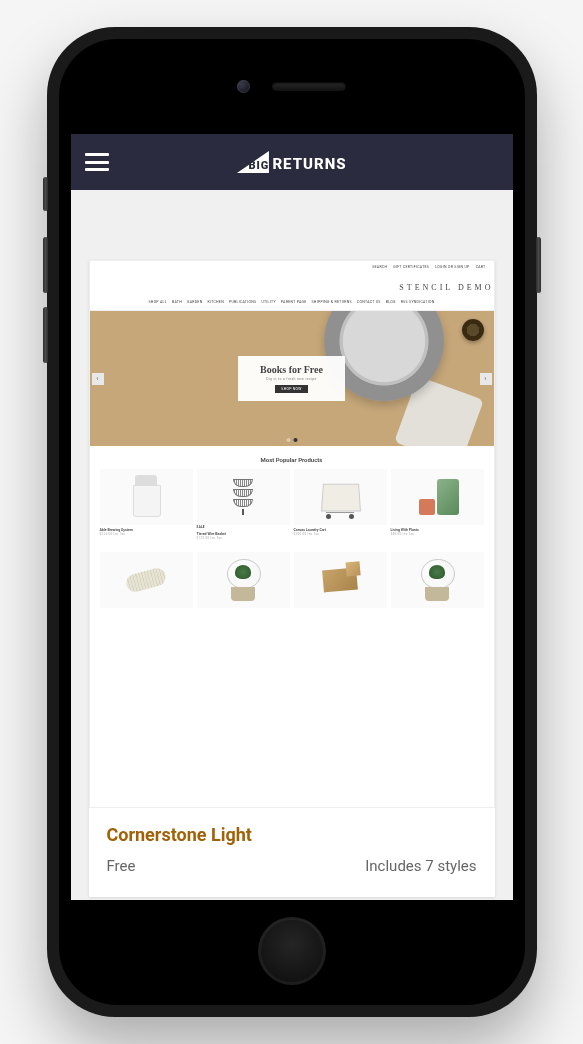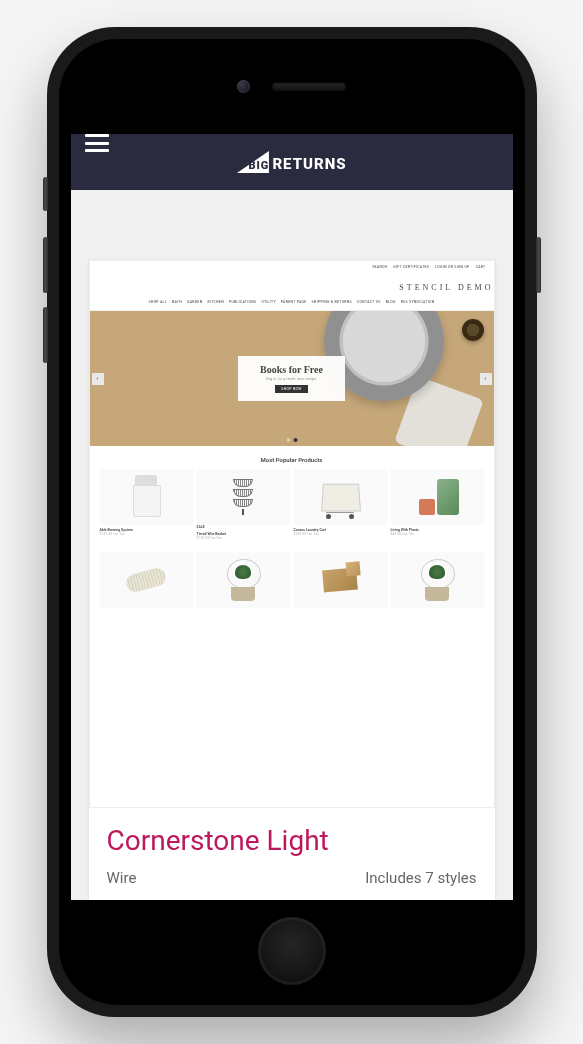--- a/index.html
+++ b/index.html
@@ -74,21 +74,21 @@
     top: 95px; left: 12px; right: 12px; bottom: 105px;
     background: #f0f0f0;
     overflow: hidden;
   }
 
   
   .app-header {
     height: 56px;
     background: #2b2b40;
     display: flex;
-    align-items: flex-start;
+    align-items: center;
     padding: 0 14px;
     position: relative;
   }
   .hamburger {
     width: 24px; height: 18px;
     display: flex; flex-direction: column; justify-content: space-between;
     cursor: pointer;
   }
   .hamburger span { height: 3px; background: #fff; border-radius: 1px; }
   .brand {
@@ -216,21 +216,21 @@
   .towel{width:40px;height:18px;background:repeating-linear-gradient(90deg,#e8e4d4 0 2px,#d8d4c4 2px 3px);border-radius:9px;transform:rotate(-15deg);}
   .terrarium{width:36px;height:42px;position:relative;}
   .terrarium::before{content:"";position:absolute;top:0;left:2px;width:32px;height:28px;border-radius:50%;border:1px solid #ccc;background:radial-gradient(circle at 30% 30%,rgba(255,255,255,.8),rgba(200,200,200,.1));}
   .terrarium::after{content:"";position:absolute;bottom:0;left:6px;width:24px;height:14px;background:#c4b89a;border-radius:0 0 4px 4px;}
   .terrarium .plant{position:absolute;top:6px;left:10px;width:16px;height:14px;background:radial-gradient(circle,#4a7a4a,#2a5a2a);border-radius:50% 50% 40% 40%;}
   .woodbox{width:34px;height:22px;background:linear-gradient(135deg,#c9a46a,#a8844a);position:relative;transform:rotate(-5deg);}
   .woodbox::after{content:"";position:absolute;top:-6px;right:-4px;width:14px;height:14px;background:linear-gradient(135deg,#d9b47a,#b8945a);}
 
   
   .card-meta { padding: 16px 18px 22px; }
-  .card-title { font-size: 28px; font-weight: 400; color: #be185d; margin-bottom: 12px; }
+  .card-title { font-size: 18px; font-weight: 700; color: #a16207; margin-bottom: 12px; }
   .card-row { display: flex; justify-content: space-between; color: #666; font-size: 15px; }
 </style>
 </head>
 <body>
 
 <div class="phone">
   <div class="side-btn sb-mute"></div>
   <div class="side-btn sb-vol1"></div>
   <div class="side-btn sb-vol2"></div>
   <div class="side-btn sb-pwr"></div>
@@ -363,21 +363,21 @@
                     <div class="plant"></div>
                   </div>
                 </div>
             </div>
 
           </div>
 
           <div class="card-meta">
             <div class="card-title">Cornerstone Light</div>
             <div class="card-row">
-              <span>Wire</span>
+              <span>Free</span>
               <span>Includes 7 styles</span>
             </div>
           </div>
         </div>
 
       </div>
     </div>
 
     <div class="home-btn"></div>
   </div>

